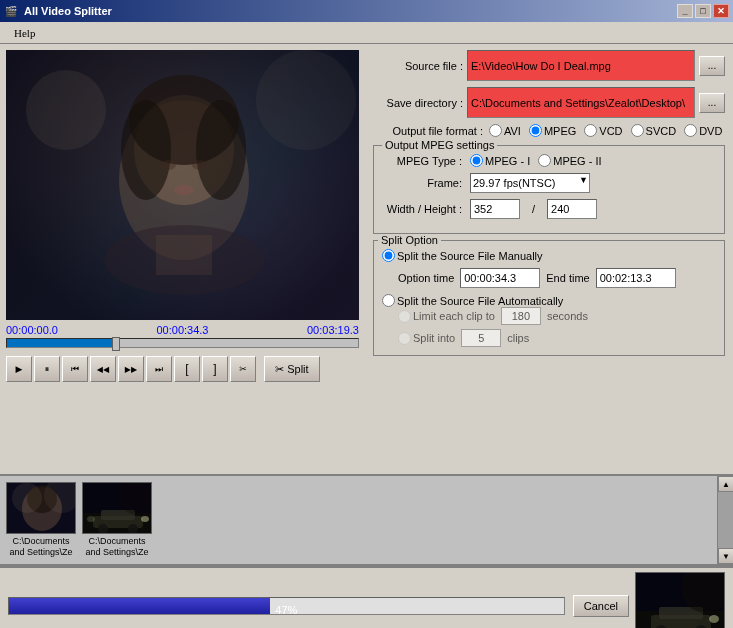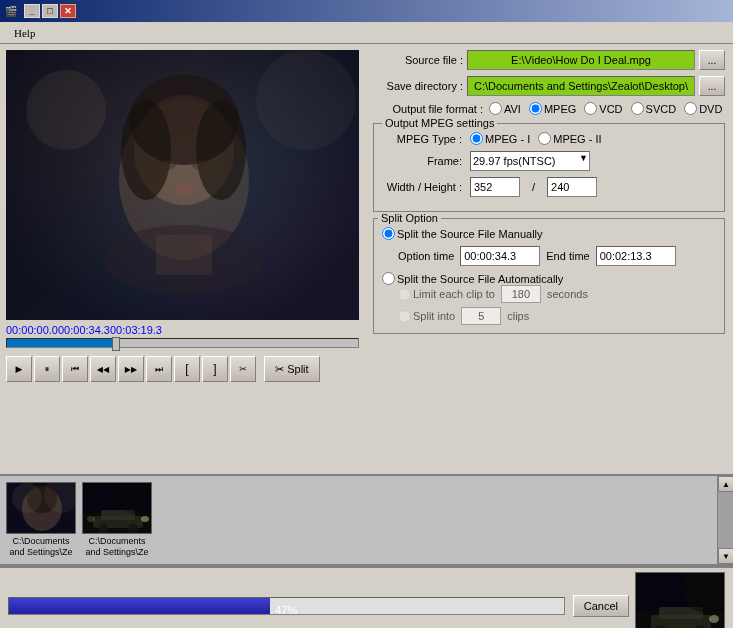--- a/index.html
+++ b/index.html
@@ -97,20 +97,21 @@
       top: 0; left: 0; right: 0; bottom: 0;
       background: radial-gradient(ellipse at 50% 40%, rgba(180,140,100,0.3) 0%, rgba(80,60,40,0.4) 40%, rgba(20,20,30,0.8) 80%);
     }
 
     
     .timeline-area {
       margin-top: 4px;
     }
     .time-labels {
       display: flex;
+      justify-content: space-between;
       color: #0000ff;
       font-size: 11px;
       margin-bottom: 2px;
     }
     .timeline-track {
       height: 10px;
       background: #c0c0c0;
       border: 1px inset #808080;
       position: relative;
       margin-bottom: 4px;
@@ -182,28 +183,27 @@
       gap: 4px;
     }
     .field-label {
       font-size: 11px;
       white-space: nowrap;
       min-width: 90px;
       text-align: right;
     }
     .text-input {
       flex: 1;
-      height: 20px;
+      height: 31px;
       border: 1px solid #808080;
       border-top-color: #606060;
       border-left-color: #606060;
-      background: #84cc16;
+      background: #ef4444;
       padding: 0 3px;
       font-size: 11px;
-      text-align: center;
     }
     .browse-btn {
       width: 26px;
       height: 20px;
       background: linear-gradient(to bottom, #e0dcd4, #c0b8b0);
       border: 1px solid #808080;
       border-top-color: #ffffff;
       border-left-color: #ffffff;
       cursor: pointer;
       display: flex;
@@ -489,20 +489,21 @@
       top: 2px;
       pointer-events: none;
       font-size: 9px;
     }
   </style>
 </head>
 <body>
 
 <div class="title-bar">
   <span class="title-bar-icon">🎬</span>
+  <span class="title-bar-text">All Video Splitter</span>
   <div class="title-bar-buttons">
     <div class="title-btn">_</div>
     <div class="title-btn">□</div>
     <div class="title-btn close">✕</div>
   </div>
 </div>
 
 <div class="menu-bar">
   <div class="menu-item">Help</div>
 </div>

